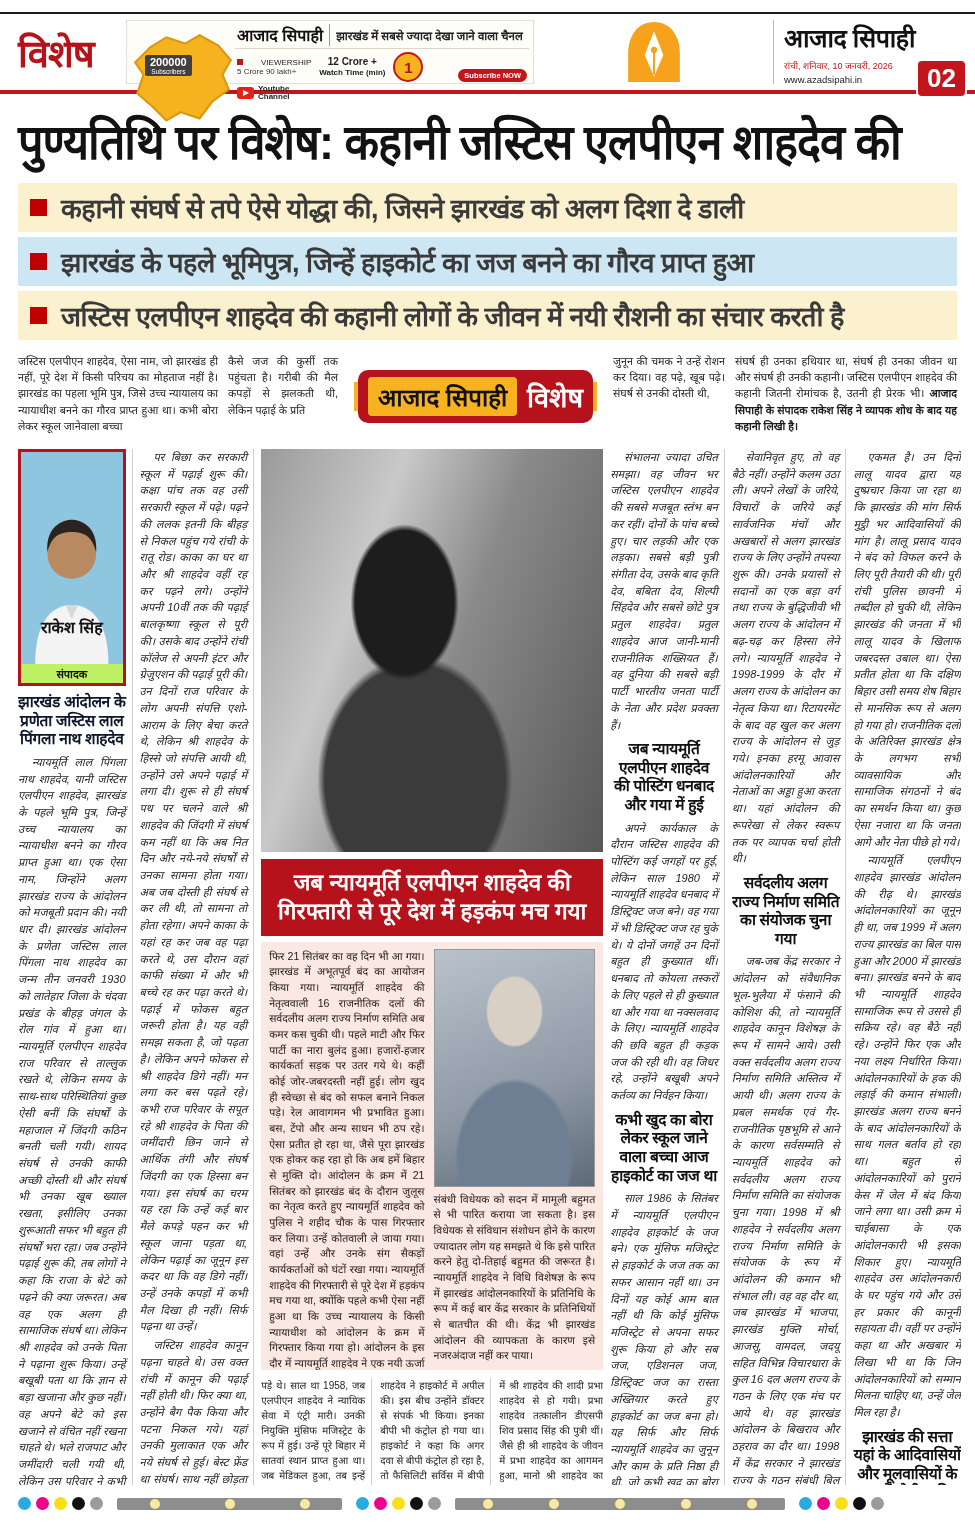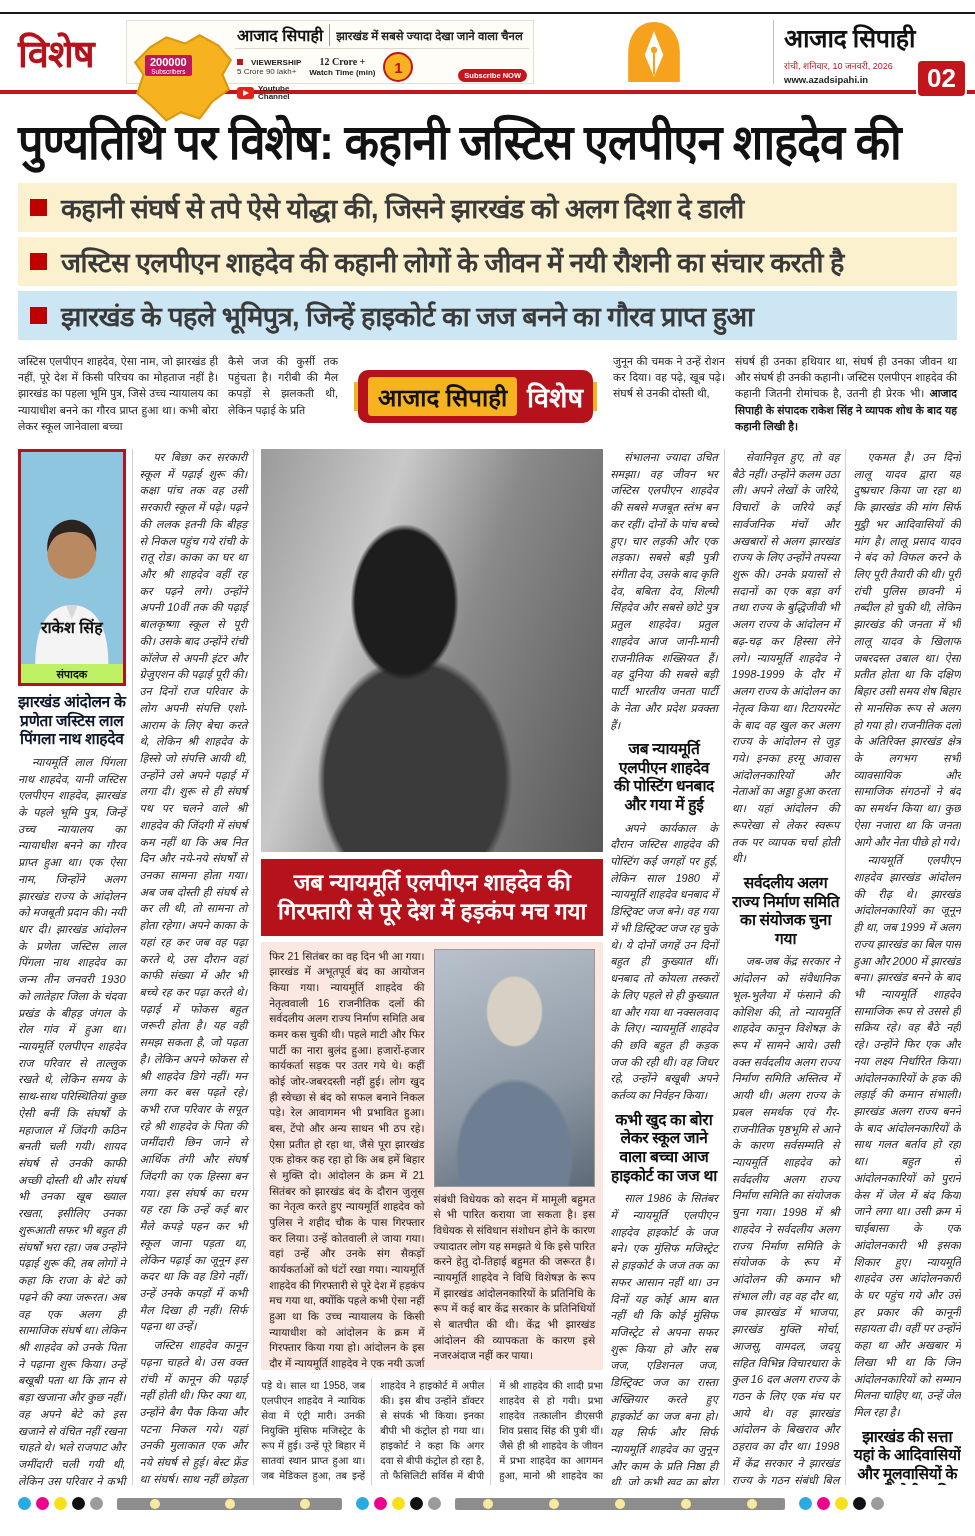--- a/index.html
+++ b/index.html
@@ -9,47 +9,47 @@
     font-family:"Liberation Sans","DejaVu Sans",sans-serif; color:#1c1c1c;
   }
   .topline { height:2px; background:#1a1a1a; margin-top:12px; }
 
   
   .header { display:flex; align-items:stretch; padding:6px 14px 4px 18px; height:74px; gap:8px; }
   .section-label { color:#b5121b; font-size:38px; font-weight:900; align-self:center; width:100px; letter-spacing:-1px; }
   .banner { width:408px; border:1px solid #e5e0d5; background:#fffdf8; display:flex; padding:2px 4px; position:relative; }
   .map-wrap { width:104px; position:relative; flex:none; margin-top:6px; }
   .map-shape { position:absolute; inset:0; }
-  .subs-box { position:absolute; left:14px; top:26px; background:#be185d; color:#fff; padding:1px 5px; border-radius:2px; text-align:center; line-height:1.1; }
+  .subs-box { position:absolute; left:14px; top:26px; background:#404040; color:#fff; padding:1px 5px; border-radius:2px; text-align:center; line-height:1.1; }
   .subs-count { font-size:11px; font-weight:800; display:block; }
   .subs-label { font-size:6.5px; display:block; }
   .banner-main { flex:1; display:flex; flex-direction:column; }
   .banner-titlerow { display:flex; align-items:center; gap:6px; border-bottom:1px solid #ddd6c8; padding:1px 2px 2px; }
   .banner-brand { font-size:16px; font-weight:900; color:#111; white-space:nowrap; }
   .banner-sep { width:1px; background:#999; align-self:stretch; }
   .banner-tagline { font-size:11.5px; font-weight:800; color:#222; white-space:nowrap; }
   .banner-statsrow { display:flex; align-items:center; gap:8px; padding:3px 2px; flex:1; }
   .stat { line-height:1.15; }
-  .stat-top { font-size:8px; font-weight:700; color:#222; display:flex; align-items:center; gap:8px; }
+  .stat-top { font-size:8px; font-weight:400; color:#222; display:flex; align-items:center; gap:18px; }
   .redsq { width:6px; height:6px; background:#c3161c; display:inline-block; flex:none; }
   .stat-sub { font-size:8px; color:#333; }
   .watch { text-align:center; line-height:1.2; }
-  .watch-val { font-size:10px; font-weight:800;font-family:Liberation Serif, serif; }
+  .watch-val { font-size:10px; font-weight:800; }
   .watch-label { font-size:8px; font-weight:700; }
   .award { width:30px; height:30px; border-radius:50%; background:#f6b31f; border:2px solid #c3161c; color:#b5121b; font-size:15px; font-weight:900; display:flex; align-items:center; justify-content:center; flex:none; }
   .yt-row { display:flex; align-items:center; gap:4px; padding:0 2px 2px; }
   .yt-icon { width:17px; height:12px; background:#e62117; border-radius:3px; position:relative; flex:none; }
   .yt-icon::after { content:""; position:absolute; left:6px; top:3px; border-left:6px solid #fff; border-top:3px solid transparent; border-bottom:3px solid transparent; }
   .yt-label { font-size:8px; font-weight:700; color:#222; line-height:1.05; width:46px; }
   .subscribe-pill { background:#c3161c; color:#fff; font-size:7.5px; font-weight:800; padding:2px 6px; border-radius:8px; align-self:flex-end; margin-left:auto; }
   .pen-logo { flex:1; display:flex; align-items:center; justify-content:center; }
   .masthead { width:188px; border-left:1px solid #bbb; padding-left:10px; display:flex; flex-direction:column; justify-content:center; position:relative; }
   .masthead-title { font-size:25px; font-weight:900; color:#111; white-space:nowrap; letter-spacing:-0.5px; }
   .masthead-date { font-size:9px; color:#c3161c; font-weight:400; margin-top:5px; }
-  .masthead-web { font-size:9.5px; color:#222; font-weight:700; margin-top:2px; }
+  .masthead-web { font-size:9.5px; color:#222; font-weight:400; margin-top:2px; }
   .page-num { position:absolute; right:-6px; bottom:-14px; background:#c3161c; color:#fff; font-size:26px; font-weight:900; padding:2px 9px; border-radius:6px; border:2px solid #fff; z-index:5; }
   .redline { height:4px; background:#c3161c; margin:2px 0 0; }
 
   
   .headline { font-size:45px; font-weight:900; color:#121212; padding:12px 18px 6px; letter-spacing:-1px; white-space:nowrap; transform:scaleY(1.08); transform-origin:top left; }
   .bullets { padding:10px 18px 0; }
   .bullet-row { display:flex; align-items:center; gap:14px; padding:6px 12px; margin-bottom:5px; min-height:47px; }
   .bullet-row.cream { background:#fcf1cf; }
   .bullet-row.blue { background:#cde6f3; }
   .bullet-sq { width:17px; height:17px; background:#c00000; flex:none; }
@@ -173,27 +173,27 @@
 </div>
 <div class="redline"></div>
 
 <div class="headline">पुण्यतिथि पर विशेष: कहानी जस्टिस एलपीएन शाहदेव की</div>
 
 <div class="bullets">
   <div class="bullet-row cream">
     <span class="bullet-sq"></span>
     <span class="bullet-text">कहानी संघर्ष से तपे ऐसे योद्धा की, जिसने झारखंड को अलग दिशा दे डाली</span>
   </div>
+  <div class="bullet-row blue">
+    <span class="bullet-sq"></span>
+    <span class="bullet-text">झारखंड के पहले भूमिपुत्र, जिन्हें हाइकोर्ट का जज बनने का गौरव प्राप्त हुआ</span>
+  </div>
   <div class="bullet-row cream">
     <span class="bullet-sq"></span>
     <span class="bullet-text">जस्टिस एलपीएन शाहदेव की कहानी लोगों के जीवन में नयी रौशनी का संचार करती है</span>
-  </div>
-  <div class="bullet-row blue">
-    <span class="bullet-sq"></span>
-    <span class="bullet-text">झारखंड के पहले भूमिपुत्र, जिन्हें हाइकोर्ट का जज बनने का गौरव प्राप्त हुआ</span>
   </div>
 </div>
 
 <div class="intro">
   <p class="c1">जस्टिस एलपीएन शाहदेव, ऐसा नाम, जो झारखंड ही नहीं, पूरे देश में किसी परिचय का मोहताज नहीं है। झारखंड का पहला भूमि पुत्र, जिसे उच्च न्यायालय का न्यायाधीश बनने का गौरव प्राप्त हुआ था। कभी बोरा लेकर स्कूल जानेवाला बच्चा</p>
   <p class="c2">कैसे जज की कुर्सी तक पहुंचता है। गरीबी की मैल कपड़ों से झलकती थी, लेकिन पढ़ाई के प्रति</p>
   <div class="badge-wrap">
     <div class="badge">
       <span class="badge-brand">आजाद सिपाही</span>
       <span class="badge-label">विशेष</span>

